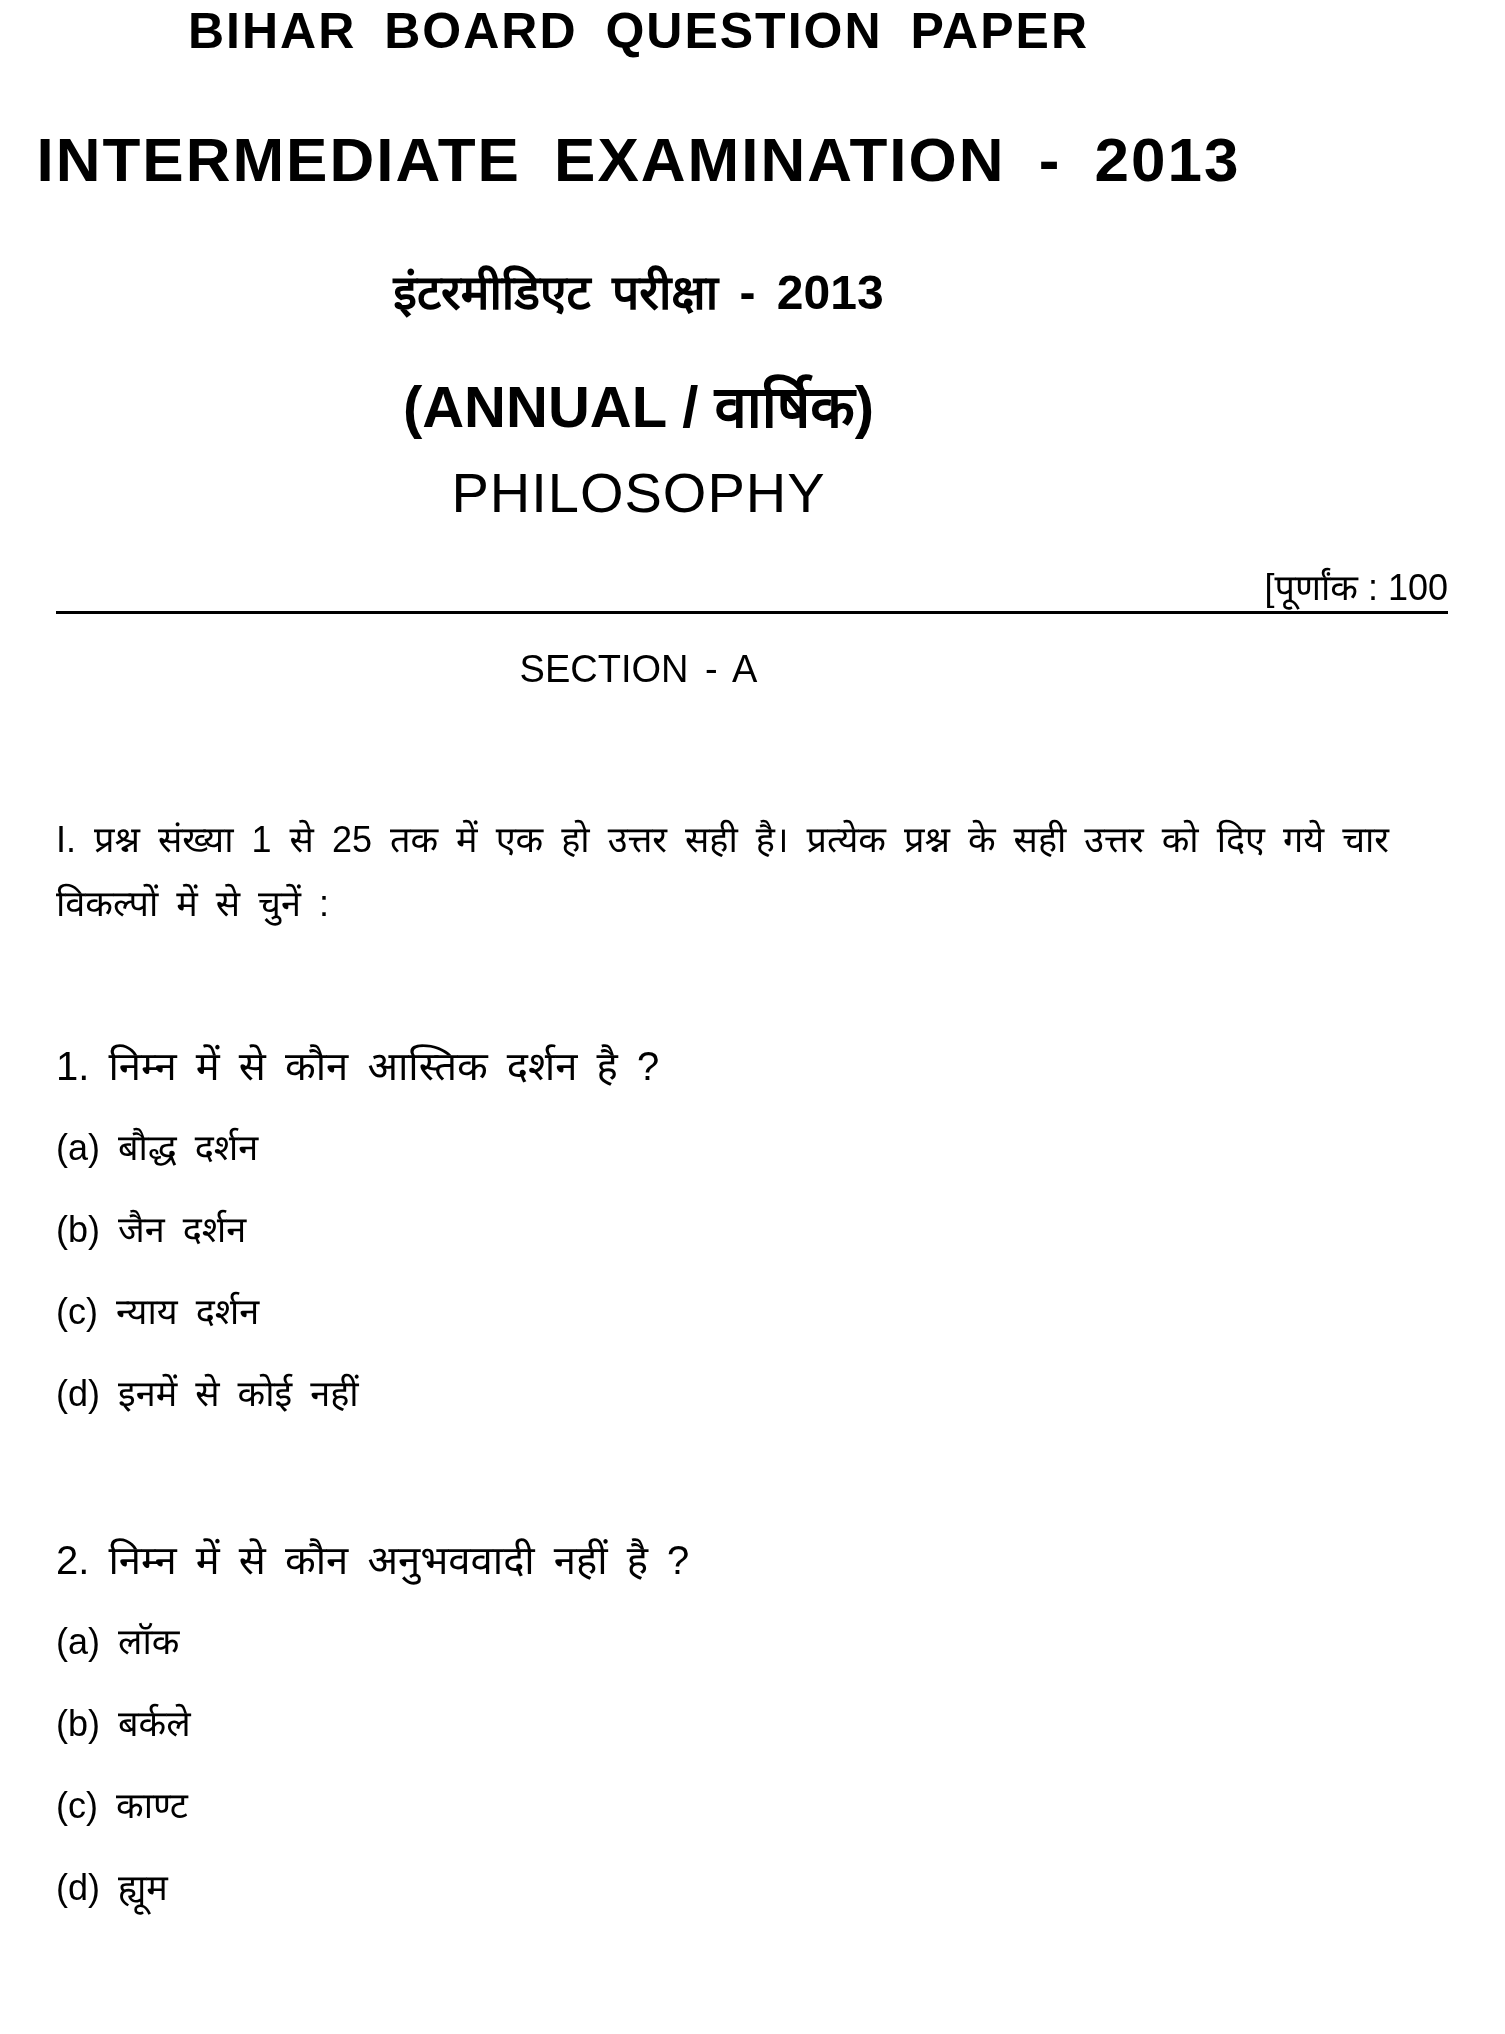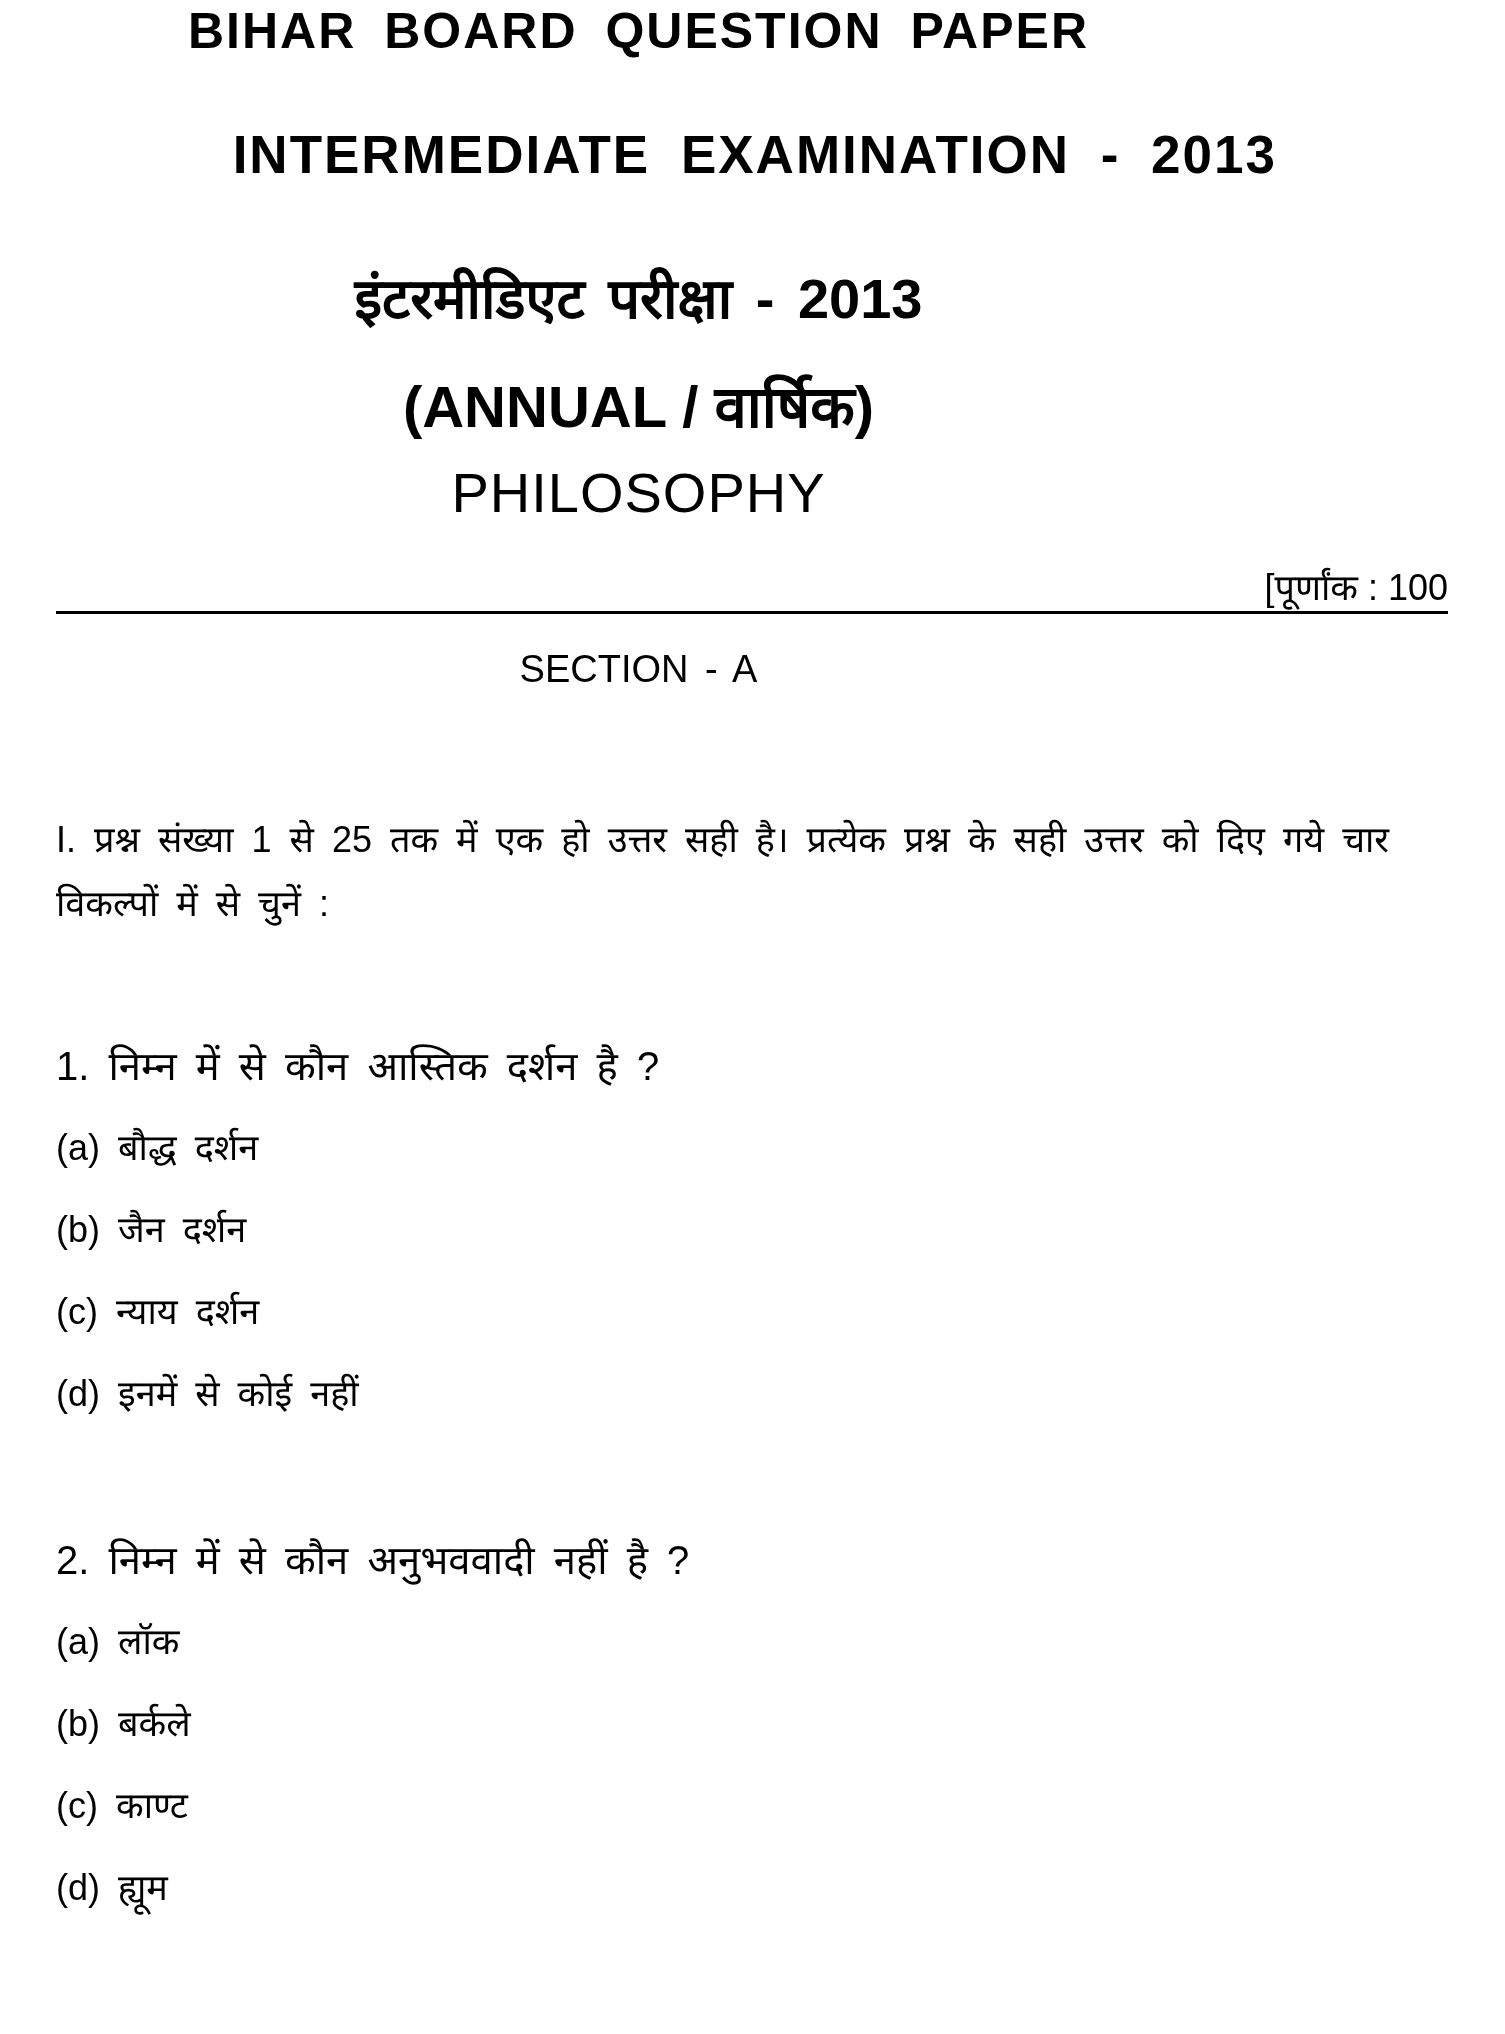--- a/index.html
+++ b/index.html
@@ -2,22 +2,22 @@
 <html><head>
 <meta charset="utf-8">
 <style>
   html, body { margin: 0; padding: 0; background: #ffffff; }
   body {
     width: 1505px; height: 2034px; position: relative; overflow: hidden;
     font-family: "Liberation Sans", "DejaVu Sans", sans-serif; color: #000;
   }
   .center { position: absolute; left: 0; width: 1277px; text-align: center; white-space: nowrap; }
   .h1 { top: 2px; font-size: 50px; font-weight: bold; letter-spacing: 2px; word-spacing: 12px; }
-  .h2 { top: 124px; font-size: 53px; font-weight: bold; letter-spacing: 2px; word-spacing: 14px; text-align: right; }
-  .h3 { top: 258px; font-size: 56px; font-weight: bold; word-spacing: 8px; }
+  .h2 { top: 124px; font-size: 62px; font-weight: bold; letter-spacing: 2px; word-spacing: 14px; }
+  .h3 { top: 258px; font-size: 48px; font-weight: bold; word-spacing: 8px; }
   .h4 { top: 365px; font-size: 58px; font-weight: bold; }
   .h5 { top: 460px; font-size: 56px; font-weight: normal; letter-spacing: 1px; }
   .meta-row {
     position: absolute; left: 56px; width: 1392px; top: 565px; height: 46px;
     border-bottom: 3px solid #000;
     font-size: 36px; line-height: 46px;
   }
   .meta-row .left { position: absolute; left: 0; bottom: 0; }
   .meta-row .right { position: absolute; right: 0; bottom: 0; }
   .section { top: 648px; font-size: 38px; word-spacing: 6px; }

